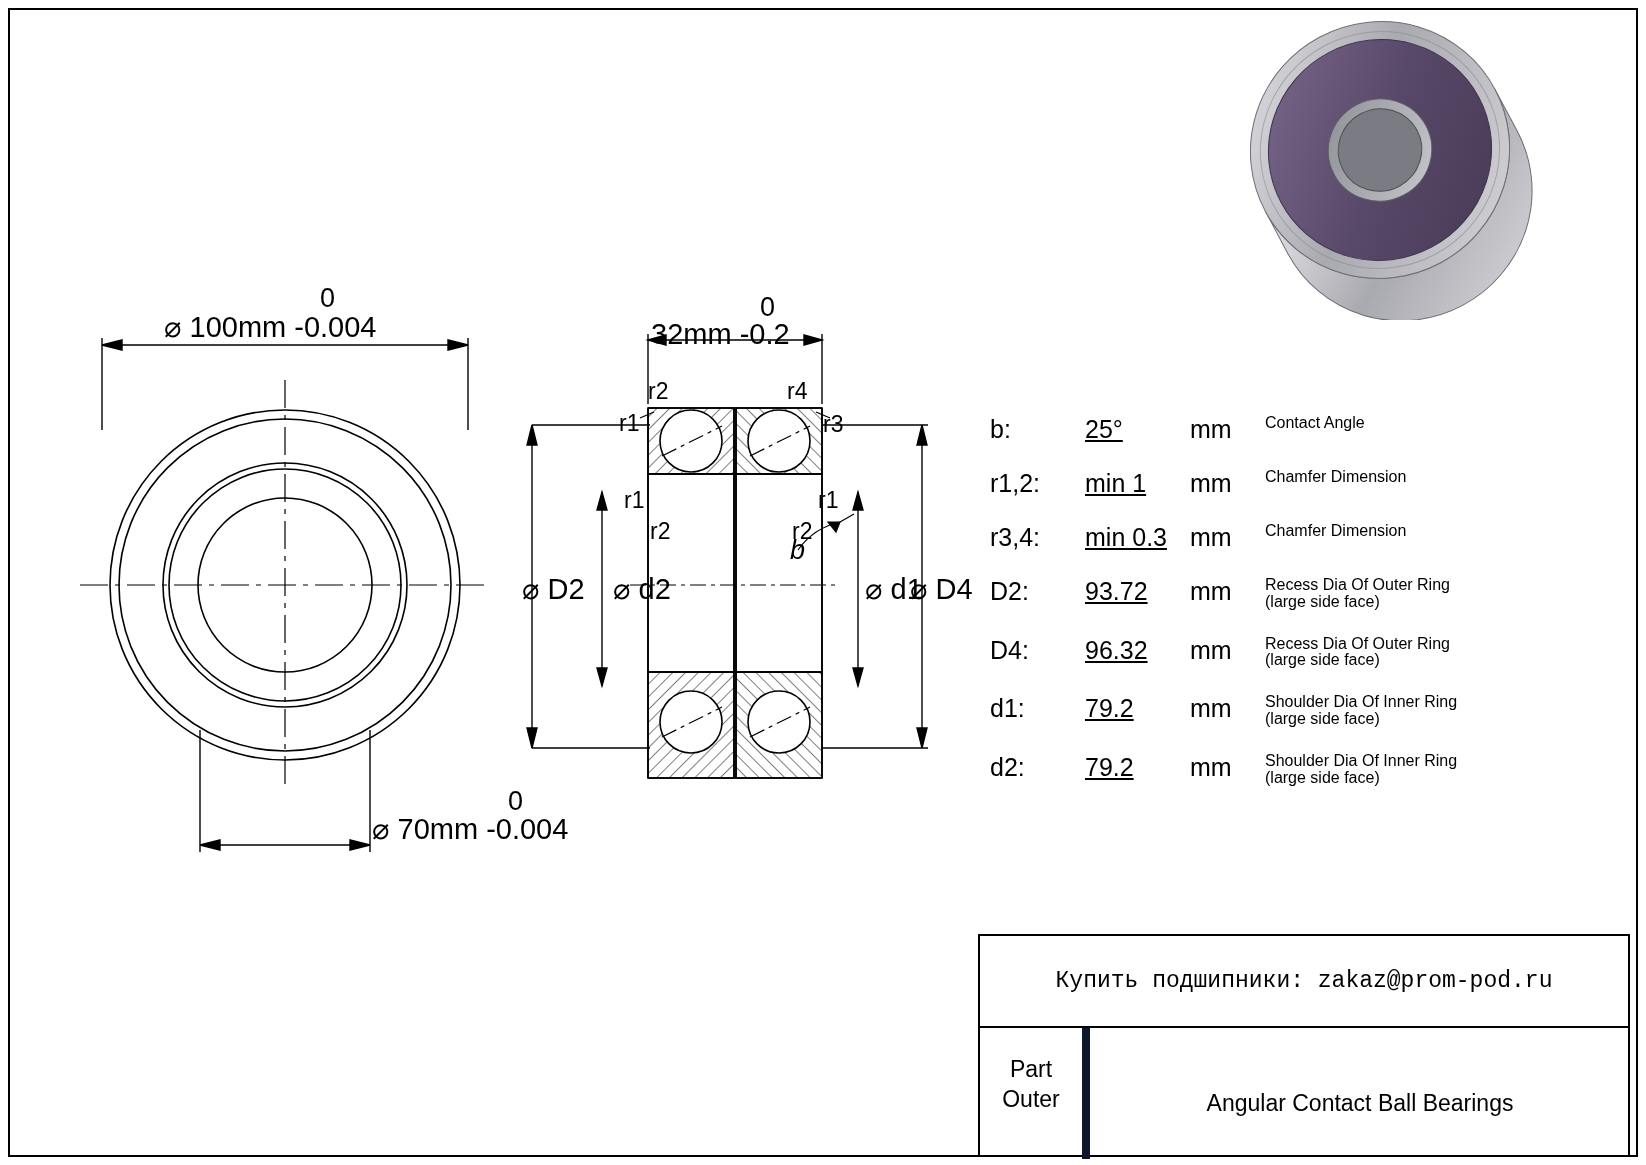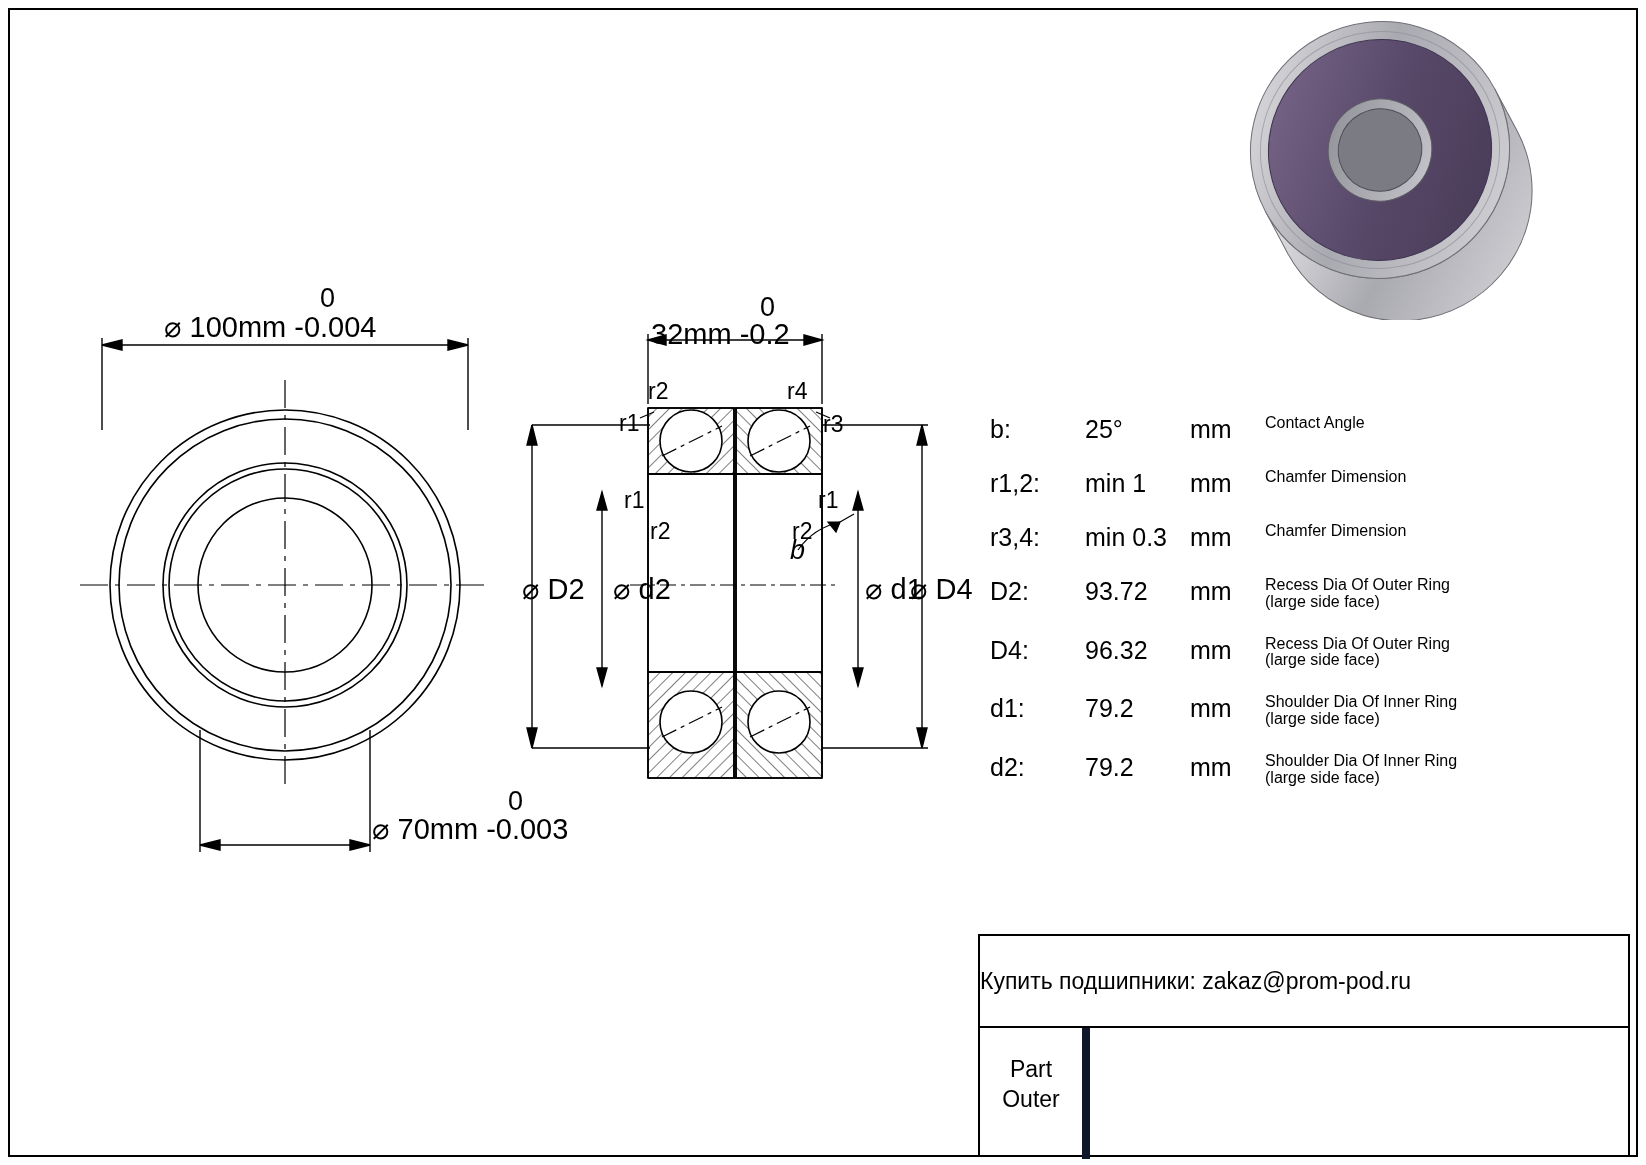--- a/index.html
+++ b/index.html
@@ -6,28 +6,28 @@
   body { width:1646px; height:1165px; font-family:"Liberation Sans", sans-serif; color:#000; }
   #page { position:relative; width:1646px; height:1165px; overflow:hidden; }
   .frame { position:absolute; left:8px; top:8px; width:1630px; height:1149px; border:2px solid #000; box-sizing:border-box; }
   svg { position:absolute; left:0; top:0; }
   .txt { position:absolute; white-space:pre; }
 
   
   .spec { position:absolute; left:990px; top:415px; width:600px; }
   .spec-row { display:flex; align-items:flex-start; margin-bottom:25px; }
   .spec-sym { width:95px; font-size:25px; }
-  .spec-val { width:105px; font-size:25px; }
+  .spec-val { width:105px; font-size:25px;text-decoration:underline; }
   .spec-unit { width:75px; font-size:25px; }
   .spec-desc { font-size:16px; line-height:1.05; }
 
   
   .tb { position:absolute; left:978px; top:934px; width:652px; height:223px; box-sizing:border-box; border:2px solid #000; }
   .tb-top { position:absolute; left:0; top:0; width:100%; height:92px; box-sizing:border-box; border-bottom:2px solid #000; }
-  .tb-email { position:absolute; width:100%; top:32px; font-size:23px; }
+  .tb-email { position:absolute; width:100%; text-align:center; top:32px; font-size:23px;font-family:Liberation Mono, monospace; }
   .tb-left { position:absolute; left:0; top:92px; width:110px; height:131px; box-sizing:border-box; border-right:8px solid #0f172a; }
   .tb-part { position:absolute; width:100%; text-align:center; font-size:23px; }
   .tb-part.l1 { top:28px; }
   .tb-part.l2 { top:58px; }
   .tb-right { position:absolute; left:110px; top:92px; width:540px; height:131px; }
   .tb-pn { position:absolute; width:100%; text-align:center; top:22px; font-size:27px; font-weight:bold; }
   .tb-type { position:absolute; width:100%; text-align:center; top:62px; font-size:23px; }
 </style>
 </head>
 <body>
@@ -90,21 +90,21 @@
       <line x1="140" y1="545" x2="310" y2="545"></line>
       <line x1="140" y1="430" x2="140" y2="552"></line>
       <line x1="310" y1="430" x2="310" y2="552"></line>
       <polygon points="140,545 160,540 160,550" fill="#000"></polygon>
       <polygon points="310,545 290,540 290,550" fill="#000"></polygon>
     </g>
   </svg>
   <div class="txt" style="left:320px; top:283px; font-size:27px;">0</div>
   <div class="txt" style="left:164px; top:310px; font-size:29px;">⌀ 100mm -0.004</div>
   <div class="txt" style="left:508px; top:786px; font-size:27px;">0</div>
-  <div class="txt" style="left:372px; top:812px; font-size:29px;">⌀ 70mm -0.003</div>
+  <div class="txt" style="left:372px; top:812px; font-size:29px;">⌀ 70mm -0.004</div>
 
   <svg width="480" height="620" style="left:510px; top:300px;">
     <defs>
       <pattern id="hatch" width="9" height="9" patternTransform="rotate(45)" patternUnits="userSpaceOnUse">
         <line x1="0" y1="0" x2="0" y2="9" stroke="#000" stroke-width="1"></line>
       </pattern>
       <pattern id="hatch2" width="9" height="9" patternTransform="rotate(-45)" patternUnits="userSpaceOnUse">
         <line x1="0" y1="0" x2="0" y2="9" stroke="#000" stroke-width="1"></line>
       </pattern>
     </defs>
@@ -242,15 +242,16 @@
 
   <div class="tb">
     <div class="tb-top">
       <div class="tb-email">Купить подшипники: zakaz@prom-pod.ru</div>
     </div>
     <div class="tb-left">
       <div class="tb-part l1">Part</div>
       <div class="tb-part l2">Outer</div>
     </div>
     <div class="tb-right">
+      <div class="tb-type">Angular Contact Ball Bearings</div>
     </div>
   </div>
 </div>
 
 </body></html>

